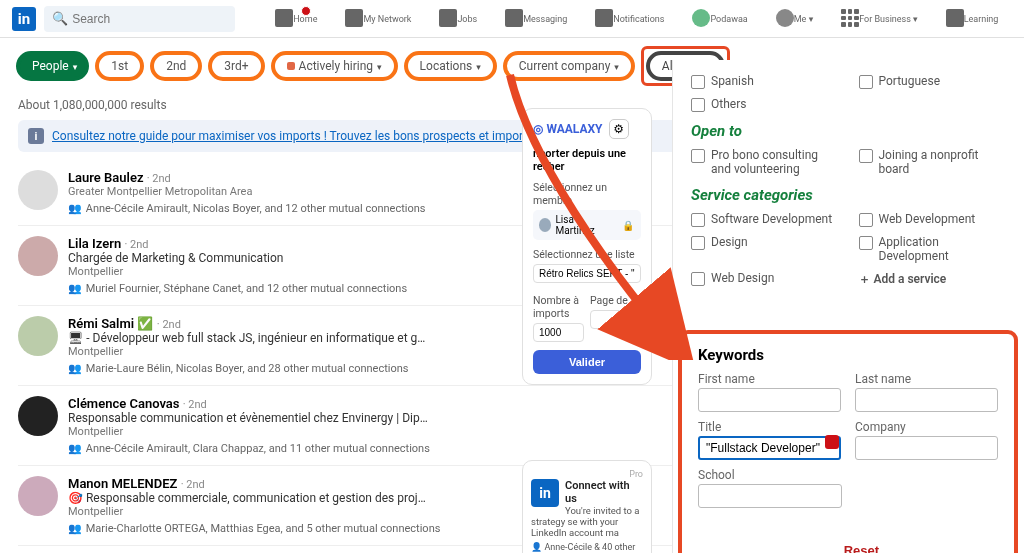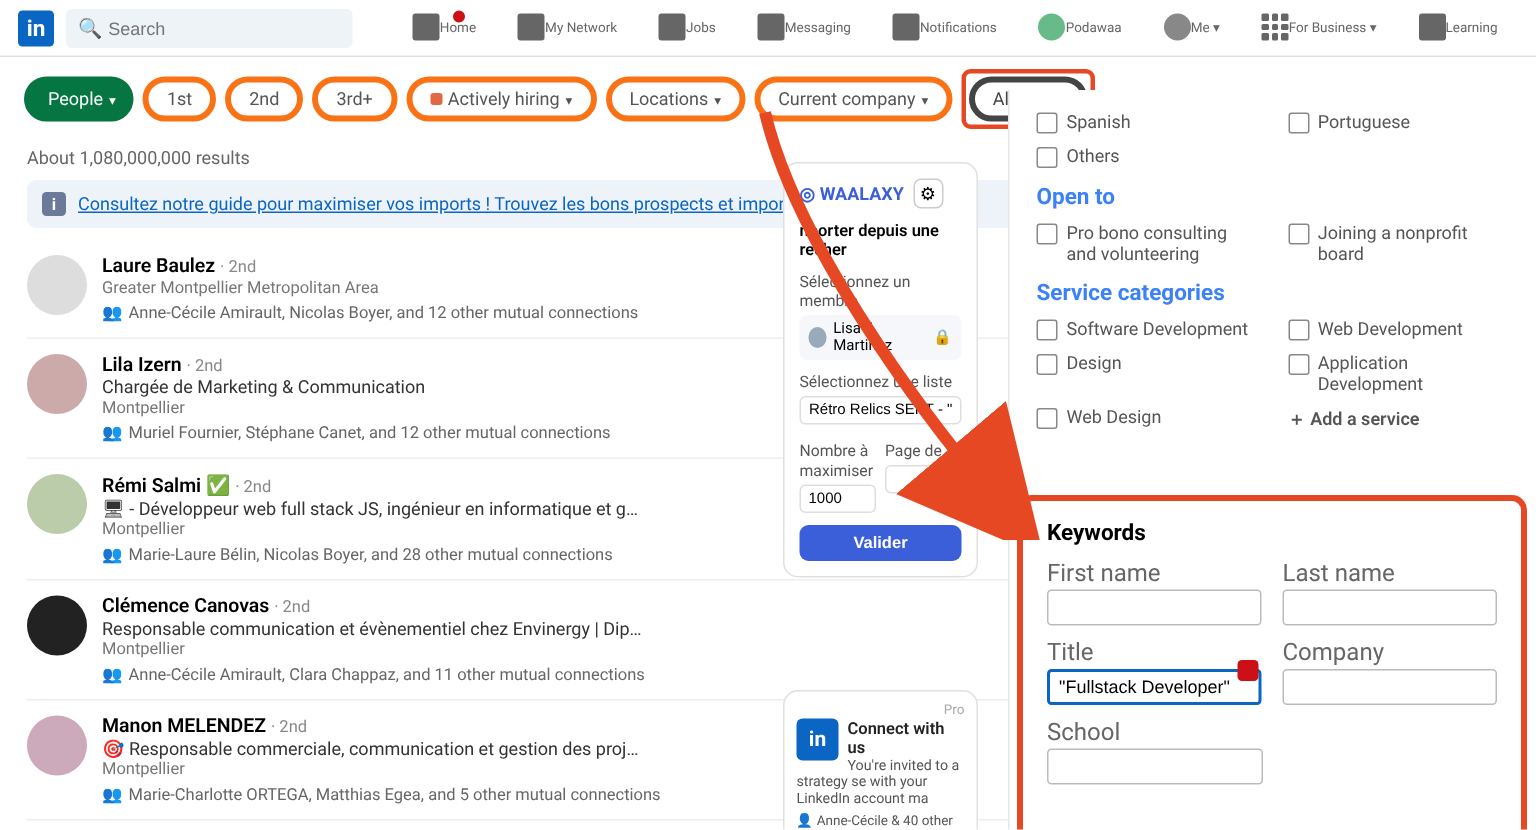--- a/index.html
+++ b/index.html
@@ -63,29 +63,29 @@
 
 .connect-card { position: absolute; left: 522px; top: 460px; width: 130px; background: #fff; border: 1px solid #e0e0e0; border-radius: 10px; padding: 8px; font-size: 9.5px; color: #555; }
 .connect-card .title { font-size: 11px; font-weight: 600; color: #222; }
 .connect-card .logo-sq { width: 28px; height: 28px; background: #0a66c2; color: #fff; float: left; margin-right: 6px; border-radius: 4px; display: flex; align-items: center; justify-content: center; font-weight: 700; font-size: 14px; }
 
 
 .filter-panel { position: absolute; right: 0; top: 60px; width: 352px; bottom: 0; background: #fff; border-left: 1px solid #e5e5e5; padding: 14px 18px; font-size: 12px; overflow: hidden; }
 .filter-row { display: flex; gap: 20px; margin-bottom: 8px; }
 .filter-col { flex: 1; display: flex; align-items: flex-start; gap: 6px; font-size: 12px; color: #555; }
 .chk { width: 14px; height: 14px; border: 1px solid #888; border-radius: 2px; flex: none; margin-top: 1px; }
-.filter-h { font-size: 15px; font-weight: 700; margin: 10px 0 8px; color: #3b82f6; }
+.filter-h { font-size: 15px; font-weight: 700; margin: 10px 0 8px; color: #15803d; font-style: italic; }
 .add-service { font-size: 12px; font-weight: 600; color: #555; }
 
 
 .keywords-box { position: absolute; right: 6px; top: 330px; width: 340px; border: 4px solid #e74824; border-radius: 10px; background: #fff; padding: 12px 16px 12px; }
 .keywords-box .kw-h { font-size: 15px; font-weight: 700; margin-bottom: 8px; }
 .kw-row { display: flex; gap: 14px; margin-bottom: 8px; }
 .kw-field { flex: 1; }
-.kw-label { font-size: 16px; color: #666; margin-bottom: 2px; }
+.kw-label { font-size: 12px; color: #666; margin-bottom: 2px; }
 .kw-input { width: 100%; border: 1px solid #bbb; border-radius: 3px; padding: 4px 6px; font-size: 12px; height: 24px; }
 .kw-input.hl { border: 2px solid #0a66c2; color: #000; }
 .kw-buttons { display: flex; justify-content: flex-end; gap: 10px; margin-top: 8px; align-items: center; }
 .btn-reset { background: none; border: none; font-size: 13px; font-weight: 700; color: #b91c1c; cursor: pointer; }
 .btn-show { background: #0a66c2; color: #fff; border: none; border-radius: 16px; padding: 6px 14px; font-size: 13px; font-weight: 600; cursor: pointer; margin-top: 41px; }
 .kw-badge { position: absolute; right: 2px; top: 15px; width: 14px; height: 14px; background: #cc1016; border-radius: 3px; }
 
 
 .arrow { position: absolute; left: 500px; top: 70px; pointer-events: none; }
 </style>
@@ -249,21 +249,21 @@
   <div style="font-weight:600;">nporter depuis une recher</div>
   <div class="waalaxy-section">Sélectionnez un membre</div>
   <div class="waalaxy-member">
       <div class="mini-av"></div>
       <span>Lisa J. Martinez</span> 
       <span style="margin-left:auto;">🔒</span>
     </div>
   <div class="waalaxy-section">Sélectionnez une liste</div>
   <input class="waalaxy-input" value="Rétro Relics SEPT - &quot;Ré" style="">
   <div class="waalaxy-row">
-    <div style="flex:1;"><div class="waalaxy-section">Nombre à maximiser</div><input class="waalaxy-input" value="1000" style=""></div>
+    <div style="flex:1;"><div class="waalaxy-section">Nombre à imports</div><input class="waalaxy-input" value="1000" style=""></div>
     <div style="flex:1;"><div class="waalaxy-section">Page de</div><input class="waalaxy-input" style=""></div>
   </div>
   <button class="waalaxy-btn">Valider</button>
 </div>
 
 <div class="connect-card">
   <div style="text-align:right;font-size:9px;color:#aaa;">Pro</div>
   <div class="logo-sq">in</div>
   <div class="title">Connect with us</div>
   <div>You're invited to a strategy se with your LinkedIn account ma</div>

